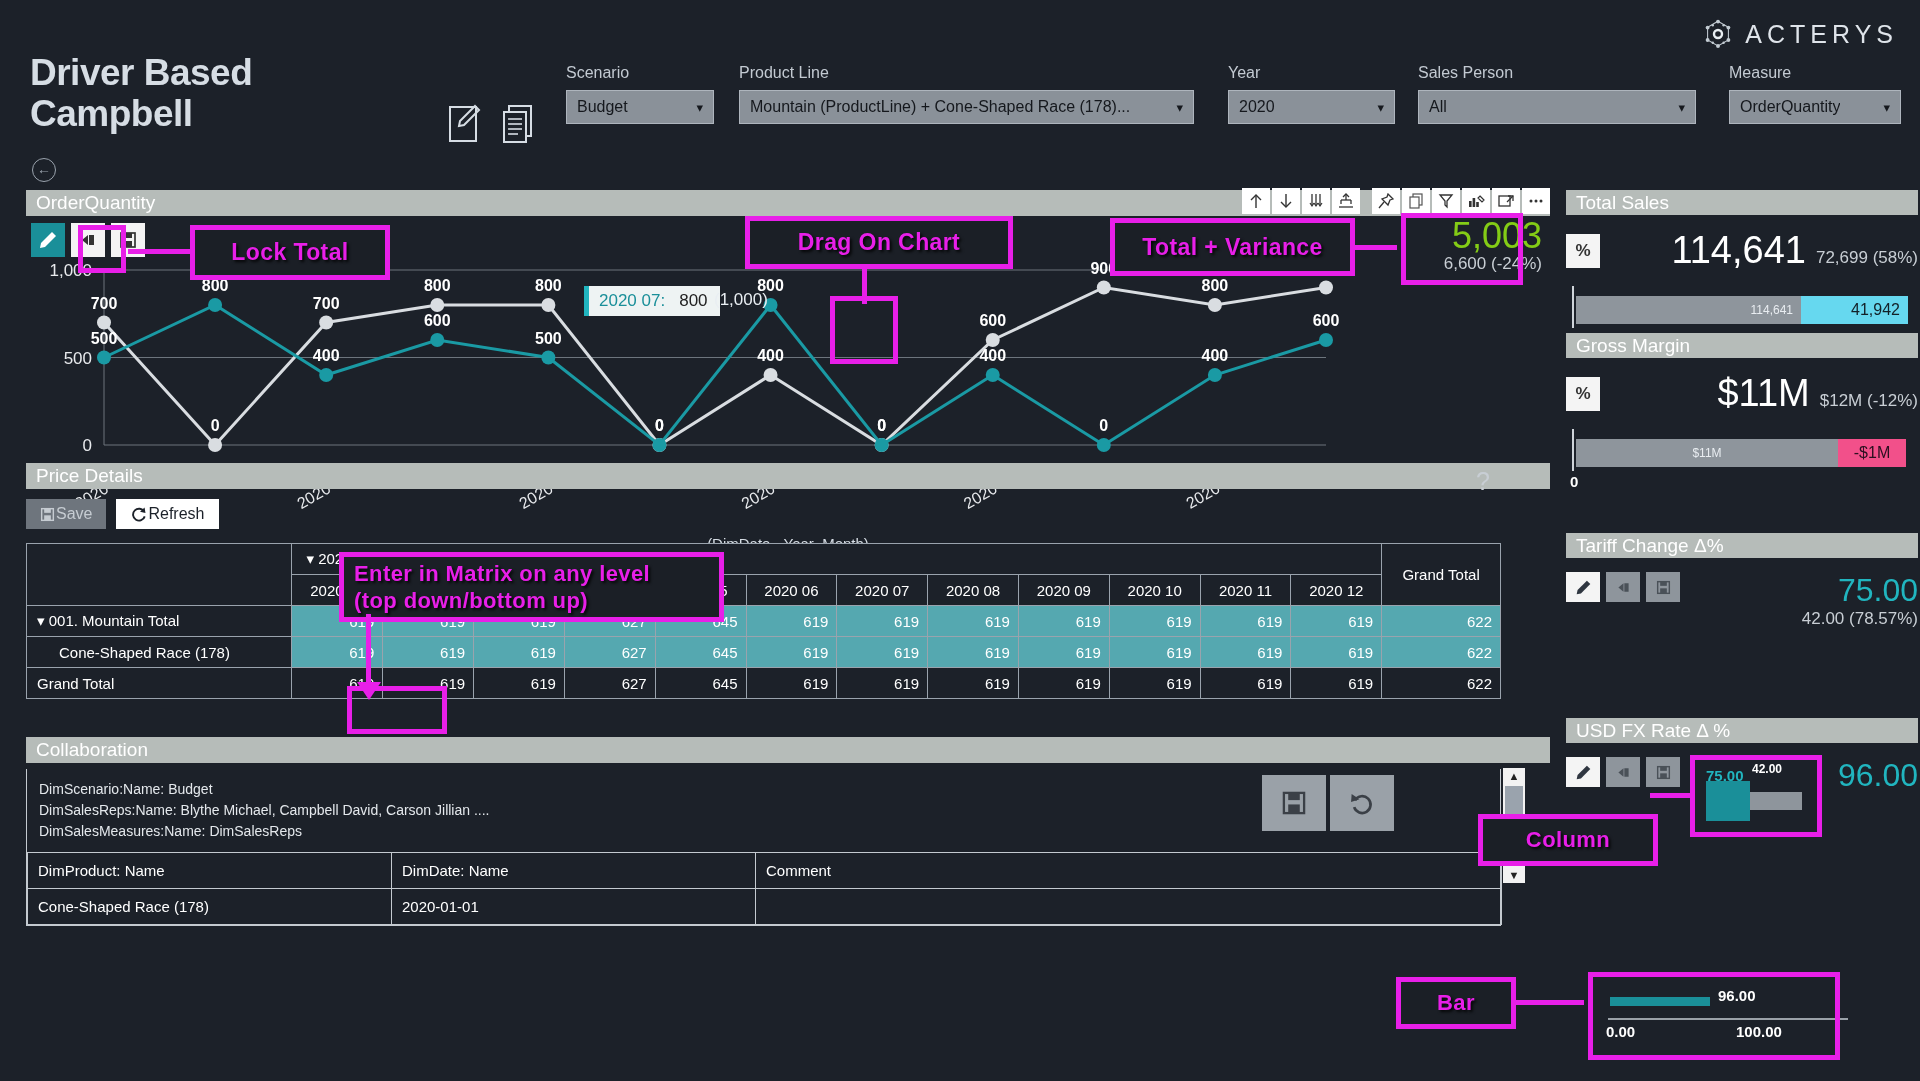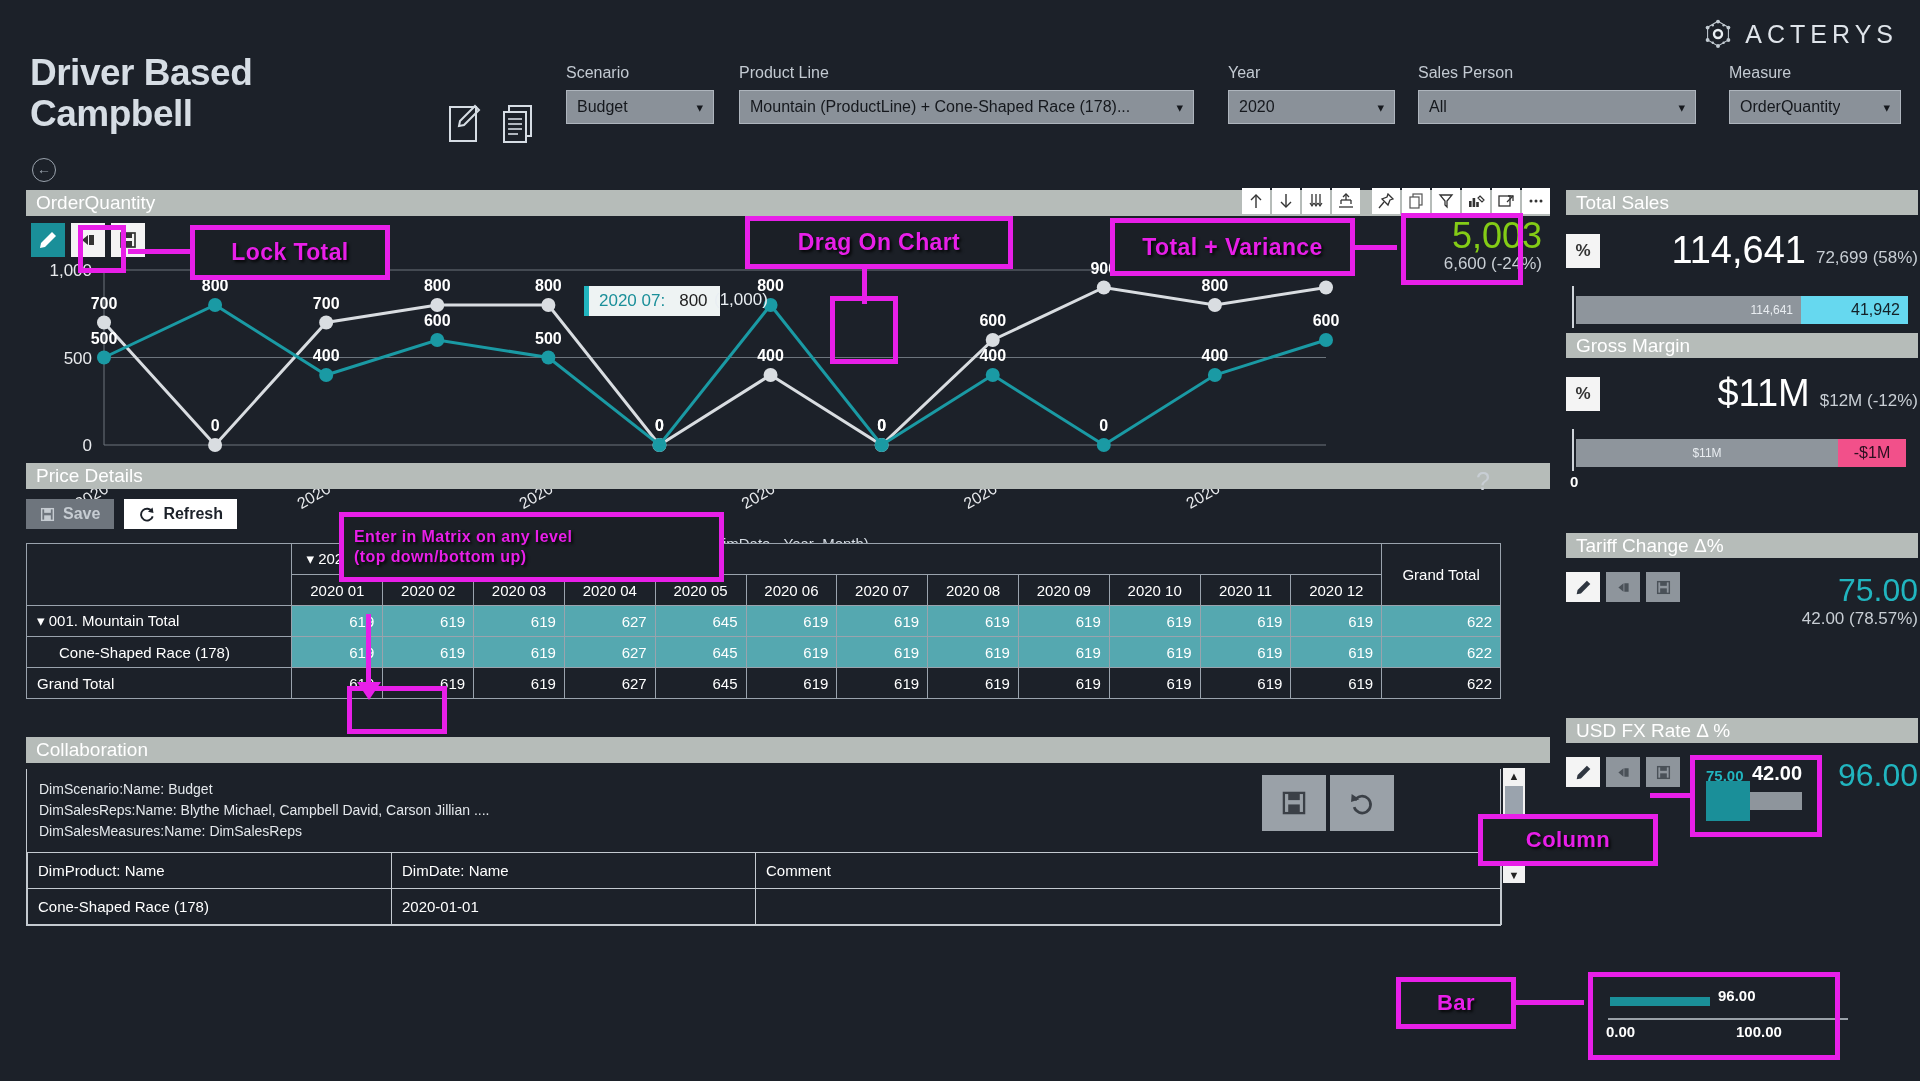--- a/index.html
+++ b/index.html
@@ -95,22 +95,22 @@
   }
   .zero-lbl { position: absolute; left: 4px; top: 40px; font-size: 15px; font-weight: bold; color: #fff; }
   .sm-btn-row { display: flex; gap: 6px; }
   .sm-btn { width: 34px; height: 30px; display:flex; align-items:center; justify-content:center; cursor: pointer; }
   .sm-btn.white { background: #f4f4f4; }
   .sm-btn.grey { background: #8e959c; }
   .teal-num { color: #21b5bf; font-size: 32px; }
   
   .price-panel { position: absolute; left: 26px; top: 463px; width: 1524px; }
   .btn-save, .btn-refresh {
-    height: 30px; display: inline-flex; align-items: center; gap: 8px;
-    padding: 0 14px; font-size: 16px; cursor: pointer; font-weight: bold;
+    height: 30px; display: inline-flex; align-items: center; gap: 1px;
+    padding: 0 14px; font-size: 16px; cursor: pointer;
   }
   .btn-save { background: #6e757d; color: #c6ccd2; }
   .btn-refresh { background: #fff; color: #1c2129; }
   table.matrix { border-collapse: collapse; width: 1475px; font-size: 15px; margin-top: 14px; }
   table.matrix th, table.matrix td {
     border: 1px solid #9aa3ad; padding: 3px 8px; height: 31px;
     color: #fff; font-weight: normal;
   }
   table.matrix th { text-align: center; background: #1c2129; }
   table.matrix td.num { text-align: right; }
@@ -667,21 +667,21 @@
     <div style="margin-left:auto; text-align:right;">
       <div class="teal-num">96.00</div>
     </div>
   </div>
 </div>
 
 <div class="mini-visual" style="left:1700px; top:767px; width:110px; height:62px;">
   <div style="position:absolute; left:6px; top:14px; width:44px; height:40px; background:#1a8f99;"></div>
   <div style="position:absolute; left:50px; top:25px; width:52px; height:18px; background:#8e959c;"></div>
   <div style="position:absolute; left:6px; top:0px; font-size:15px; color:#21b5bf; font-weight:bold;">75.00</div>
-  <div style="position:absolute; left:52px; top:-5px; font-size:20px; color:#fff; font-weight:bold;">42.00</div>
+  <div style="position:absolute; left:52px; top:-5px; font-size:12px; color:#fff; font-weight:bold;">42.00</div>
 </div>
 
 <div class="mini-visual" style="left:1600px; top:983px; width:250px; height:70px;">
   <div style="position:absolute; left:10px; top:14px; width:100px; height:9px; background:#1a8f99;"></div>
   <div style="position:absolute; left:118px; top:4px; font-size:15px; color:#fff; font-weight:bold;">96.00</div>
   <div style="position:absolute; left:8px; top:35px; width:240px; height:2px; background:#9aa1a8;"></div>
   <div style="position:absolute; left:6px; top:40px; font-size:15px; color:#fff; font-weight:bold;">0.00</div>
   <div style="position:absolute; left:136px; top:40px; font-size:15px; color:#fff; font-weight:bold;">100.00</div>
 </div>
 
@@ -690,21 +690,21 @@
 <div class="arrow" style="left:128px; top:249px; width:62px; height:5px;"></div>
 
 <div class="callout" style="left:745px; top:216px; width:268px; height:53px; font-size:23px;">Drag On Chart</div>
 <div class="arrow" style="left:862px; top:269px; width:5px; height:35px;"></div>
 <div class="hl-box" style="left:830px; top:296px; width:68px; height:68px;"></div>
 
 <div class="callout" style="left:1110px; top:218px; width:245px; height:58px; font-size:23px;">Total + Variance</div>
 <div class="arrow" style="left:1355px; top:245px; width:42px; height:5px;"></div>
 <div class="hl-box" style="left:1401px; top:213px; width:122px; height:72px;"></div>
 
-<div class="callout" style="left:339px; top:512px; width:385px; height:70px; font-size:16px; flex-direction:column; line-height:1.25; padding:0 10px; text-align:left; align-items:flex-start; justify-content:center;">
+<div class="callout" style="left:339px; top:552px; width:385px; height:70px; font-size:22px; flex-direction:column; line-height:1.25; padding:0 10px; text-align:left; align-items:flex-start; justify-content:center;">
   <div style="white-space:pre-line;">Enter in Matrix on any level
 (top down/bottom up)</div>
 </div>
 <div class="arrow" style="left:366px; top:614px; width:5px; height:72px;"></div>
 <div class="arrow-head" style="left:357px; top:682px; border-left:12px solid transparent; border-right:12px solid transparent; border-top:18px solid #e81fe8;"></div>
 <div class="hl-box" style="left:347px; top:686px; width:100px; height:48px;"></div>
 
 <div class="callout" style="left:1470px; top:814px; width:180px; height:52px; font-size:22px;margin-left:8px;">Column</div>
 <div class="arrow" style="left:1650px; top:793px; width:40px; height:5px;"></div>
 <div class="hl-box" style="left:1690px; top:755px; width:132px; height:82px;"></div>

